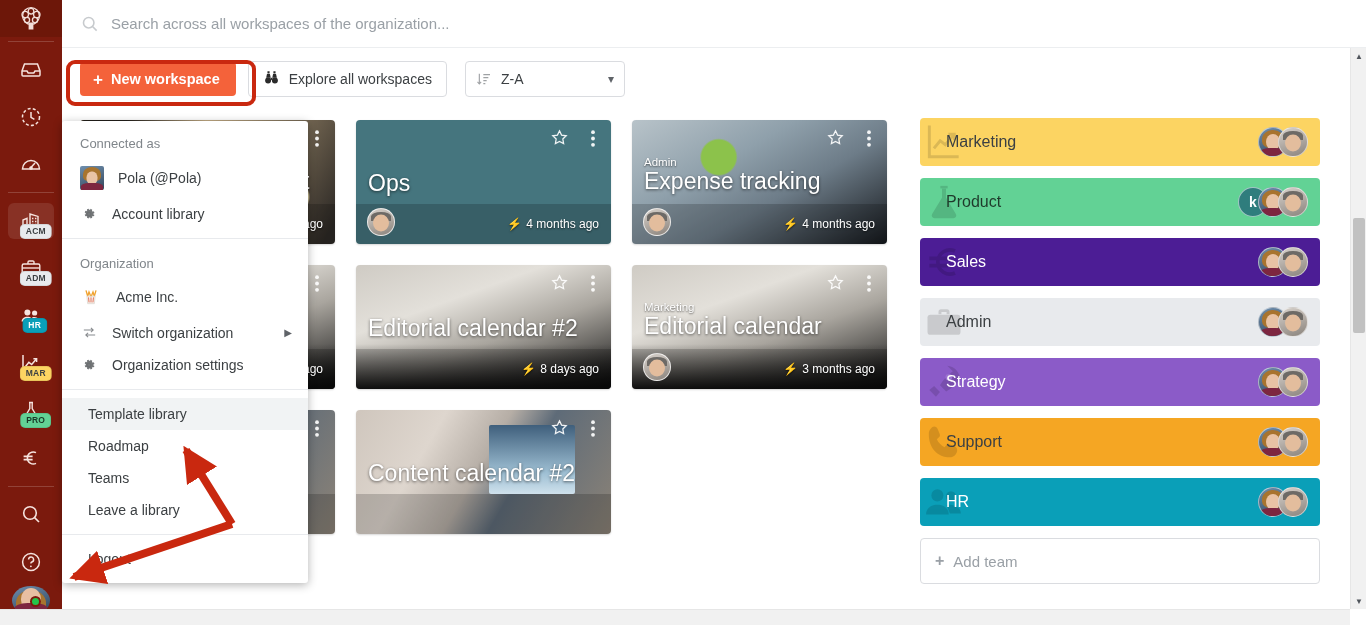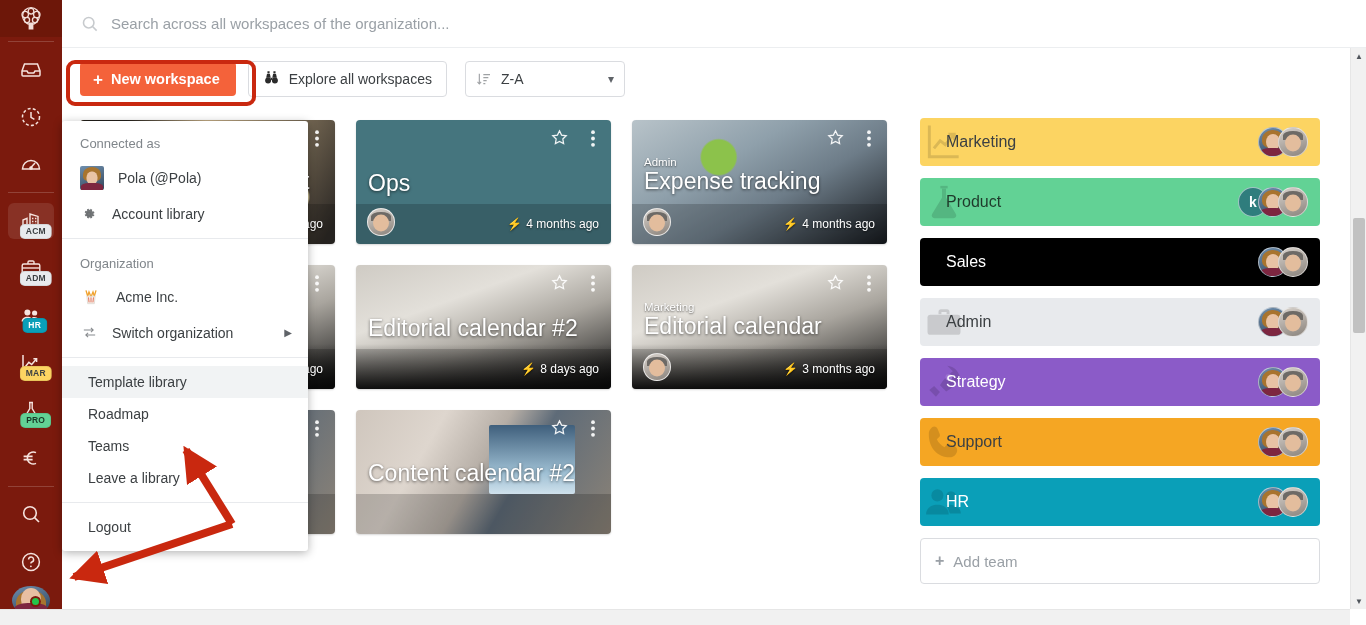--- a/index.html
+++ b/index.html
@@ -611,21 +611,21 @@
               <span class="hr"></span>
               <span class="sk"></span>
               <span class="bd"></span>
             </span>
             <span class="av  face-av">
               <span class="hr"></span>
               <span class="sk"></span>
             </span>
           </span>
         </div>
-        <div class="team-row" style="background:#000000;color:#ffffff">
+        <div class="team-row" style="background:#4c1d95;color:#ffffff">
           <span class="ghost"><svg width="44" height="44" viewBox="0 0 24 24" fill="none" stroke="#000" stroke-width="2">
               <path d="M18 6a6.6 6.6 0 1 0 0 12"></path>
               <path d="M4 10h10M4 14h10"></path>
             </svg></span>
           <span class="tname">Sales</span>
           <span class="tav">
             <span class="av  girl-av">
               <span class="hr"></span>
               <span class="sk"></span>
               <span class="bd"></span>
@@ -753,20 +753,29 @@
     <div class="menu-item">
       <span class="mi-ico">
         <svg width="17" height="17" viewBox="0 0 24 24" fill="none" stroke="#5f6368" stroke-width="1.5">
           <path d="M4 8.5h13M14 5.5l3.2 3-3.2 3"></path>
             <path d="M20 15.5H7M10 12.5l-3.2 3 3.2 3"></path>
         </svg>
       </span>
       <span>Switch organization</span>
       <span class="arrow-r">▶</span>
     </div>
+    <div class="menu-item">
+      <span class="mi-ico">
+        <svg width="16" height="16" viewBox="0 0 24 24" fill="#3c4043">
+          <path d="M12 8.2a3.8 3.8 0 1 0 0 7.6 3.8 3.8 0 0 0 0-7.6zm0 5.8a2 2 0 1 1 0-4 2 2 0 0 1 0 4z"></path>
+          <path d="M20.2 13.4l-1.6-.5a6.8 6.8 0 0 0 0-1.8l1.6-.5-.9-2.6-1.6.5a6.9 6.9 0 0 0-1.3-1.3l.5-1.6L14.3 4l-.5 1.6a6.8 6.8 0 0 0-1.8 0L11.5 4 8.9 4.9l.5 1.6a6.9 6.9 0 0 0-1.3 1.3l-1.6-.5L5.6 10l1.6.5a6.8 6.8 0 0 0 0 1.8L5.6 12.8l.9 2.6 1.6-.5c.38.5.82.94 1.3 1.3l-.5 1.6 2.6.9.5-1.6c.6.08 1.2.08 1.8 0l.5 1.6 2.6-.9-.5-1.6c.5-.38.94-.82 1.3-1.3l1.6.5z" opacity=".95"></path>
+        </svg>
+      </span>
+      <span>Organization settings</span>
+    </div>
 
     <div class="menu-div"></div>
 
     <div id="menu-links">
         <div class="menu-item plain hover">
           <span>Template library</span>
         </div>
         <div class="menu-item plain">
           <span>Roadmap</span>
         </div>

